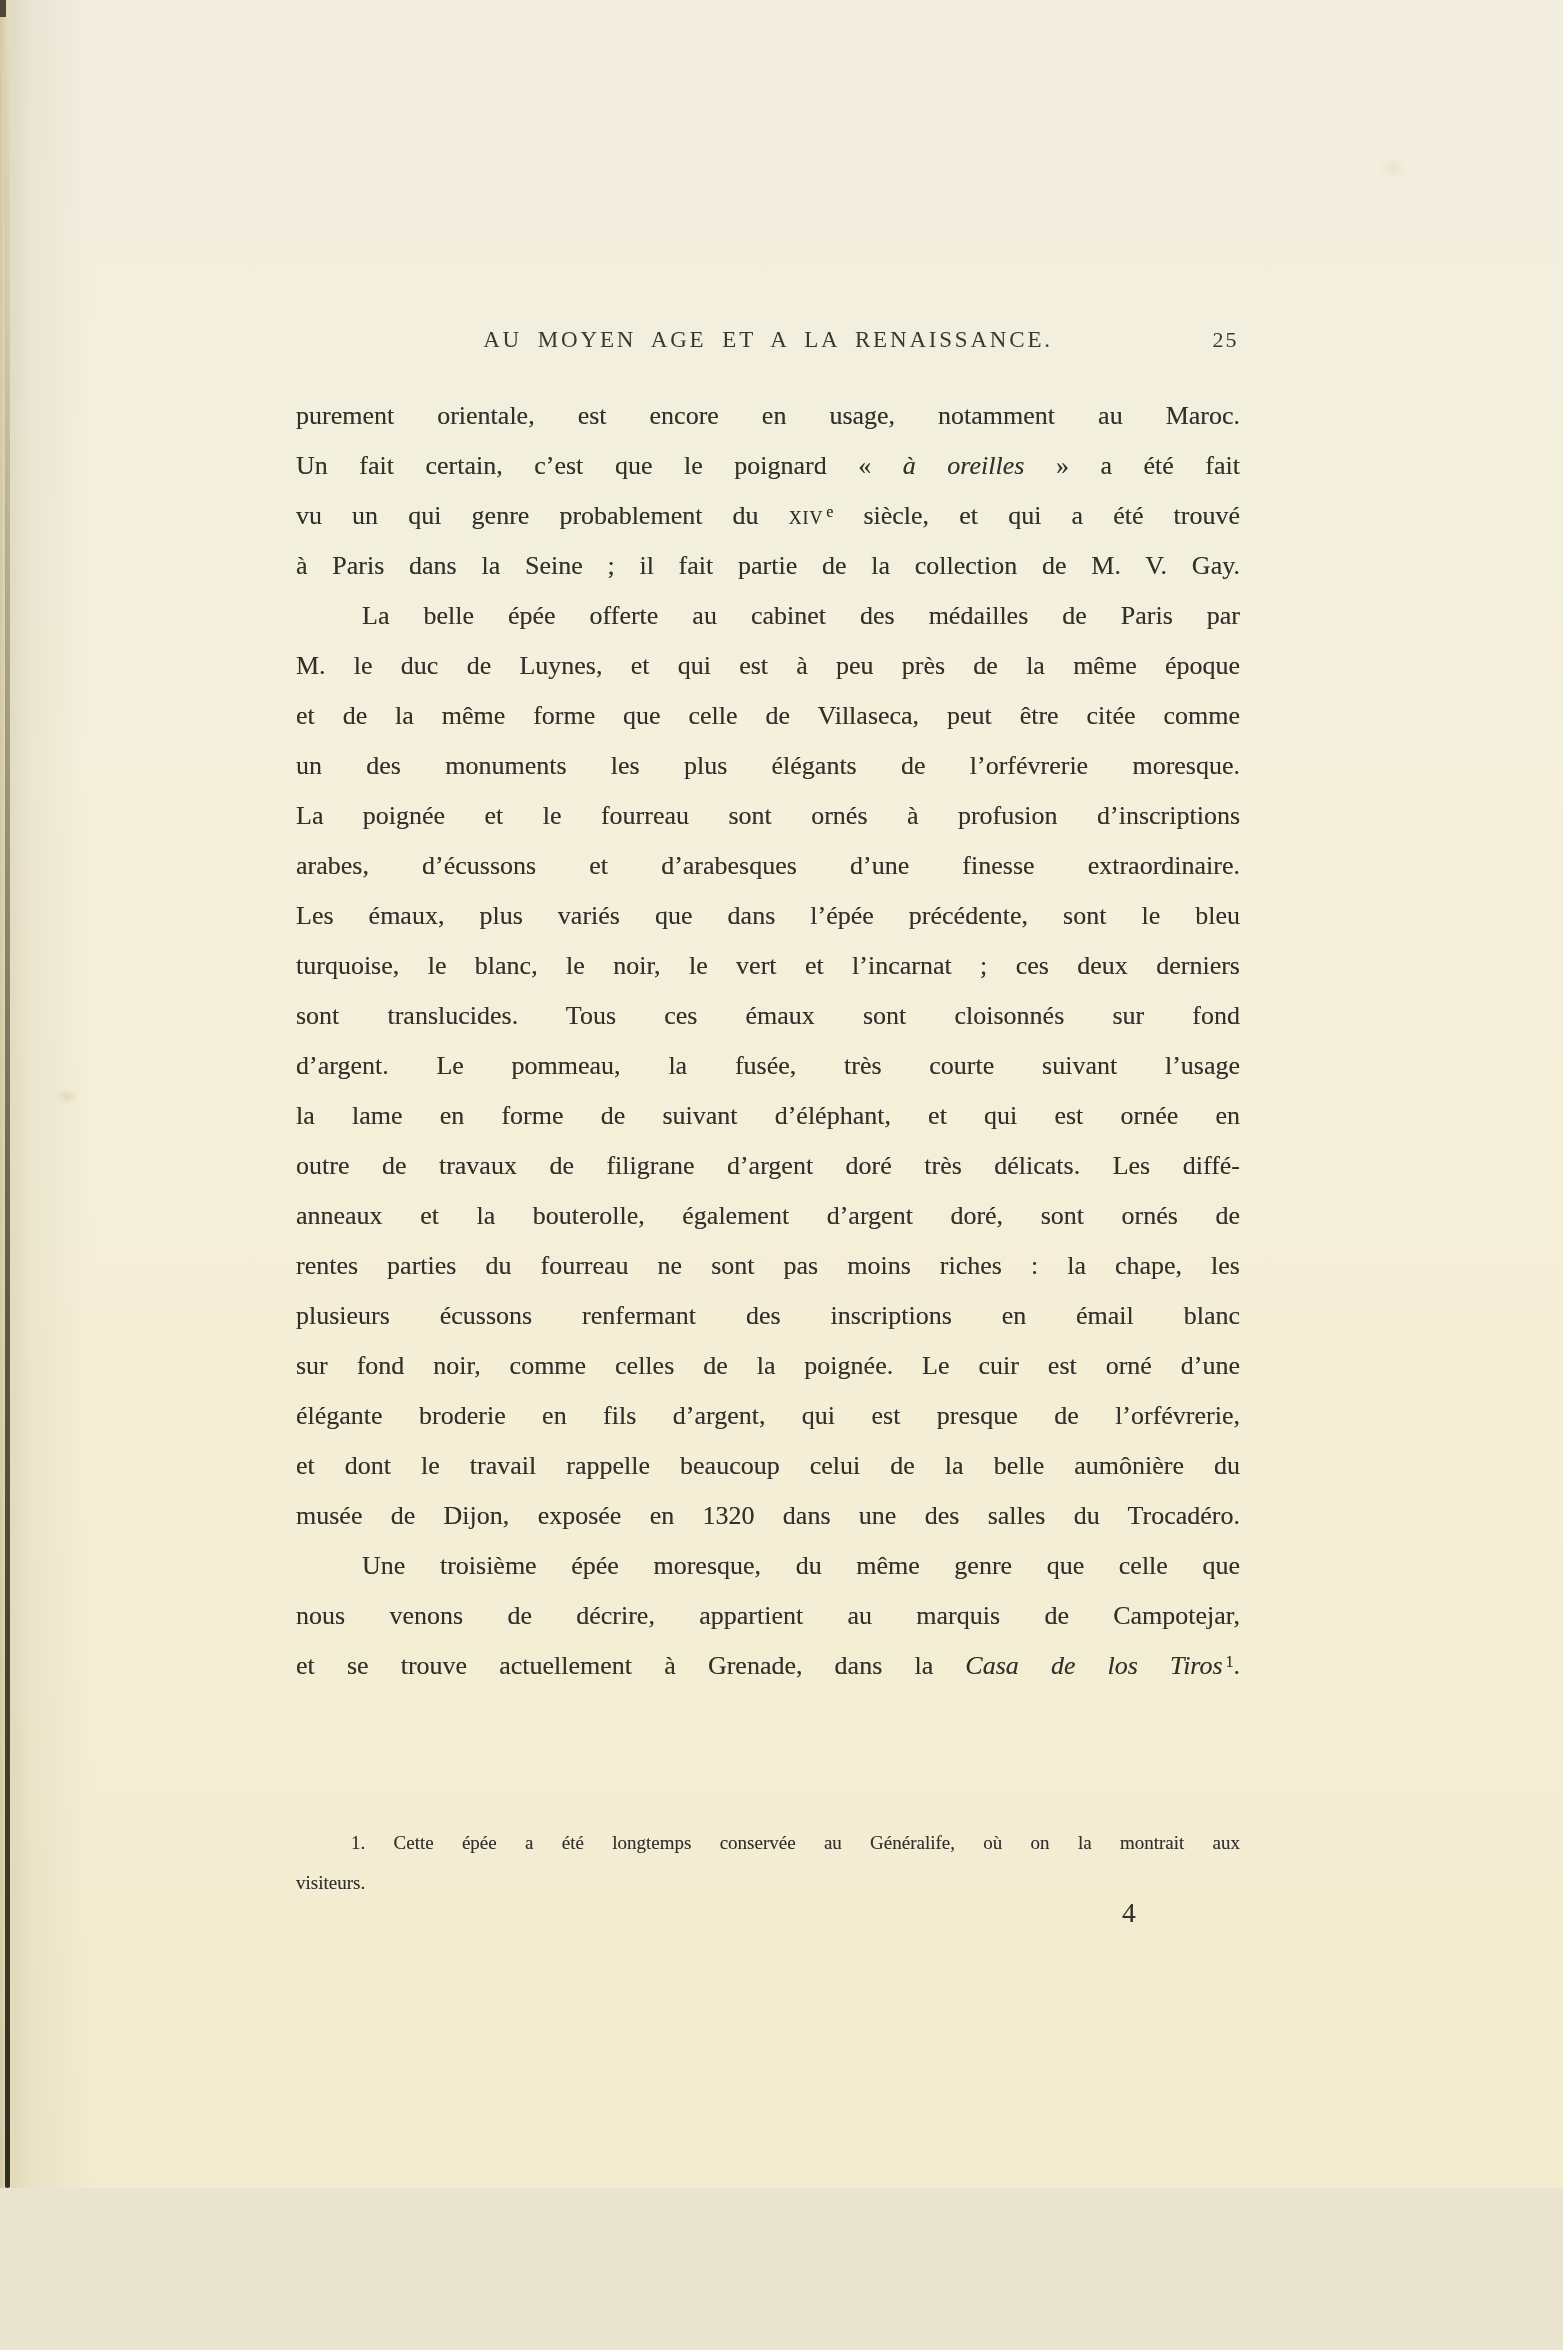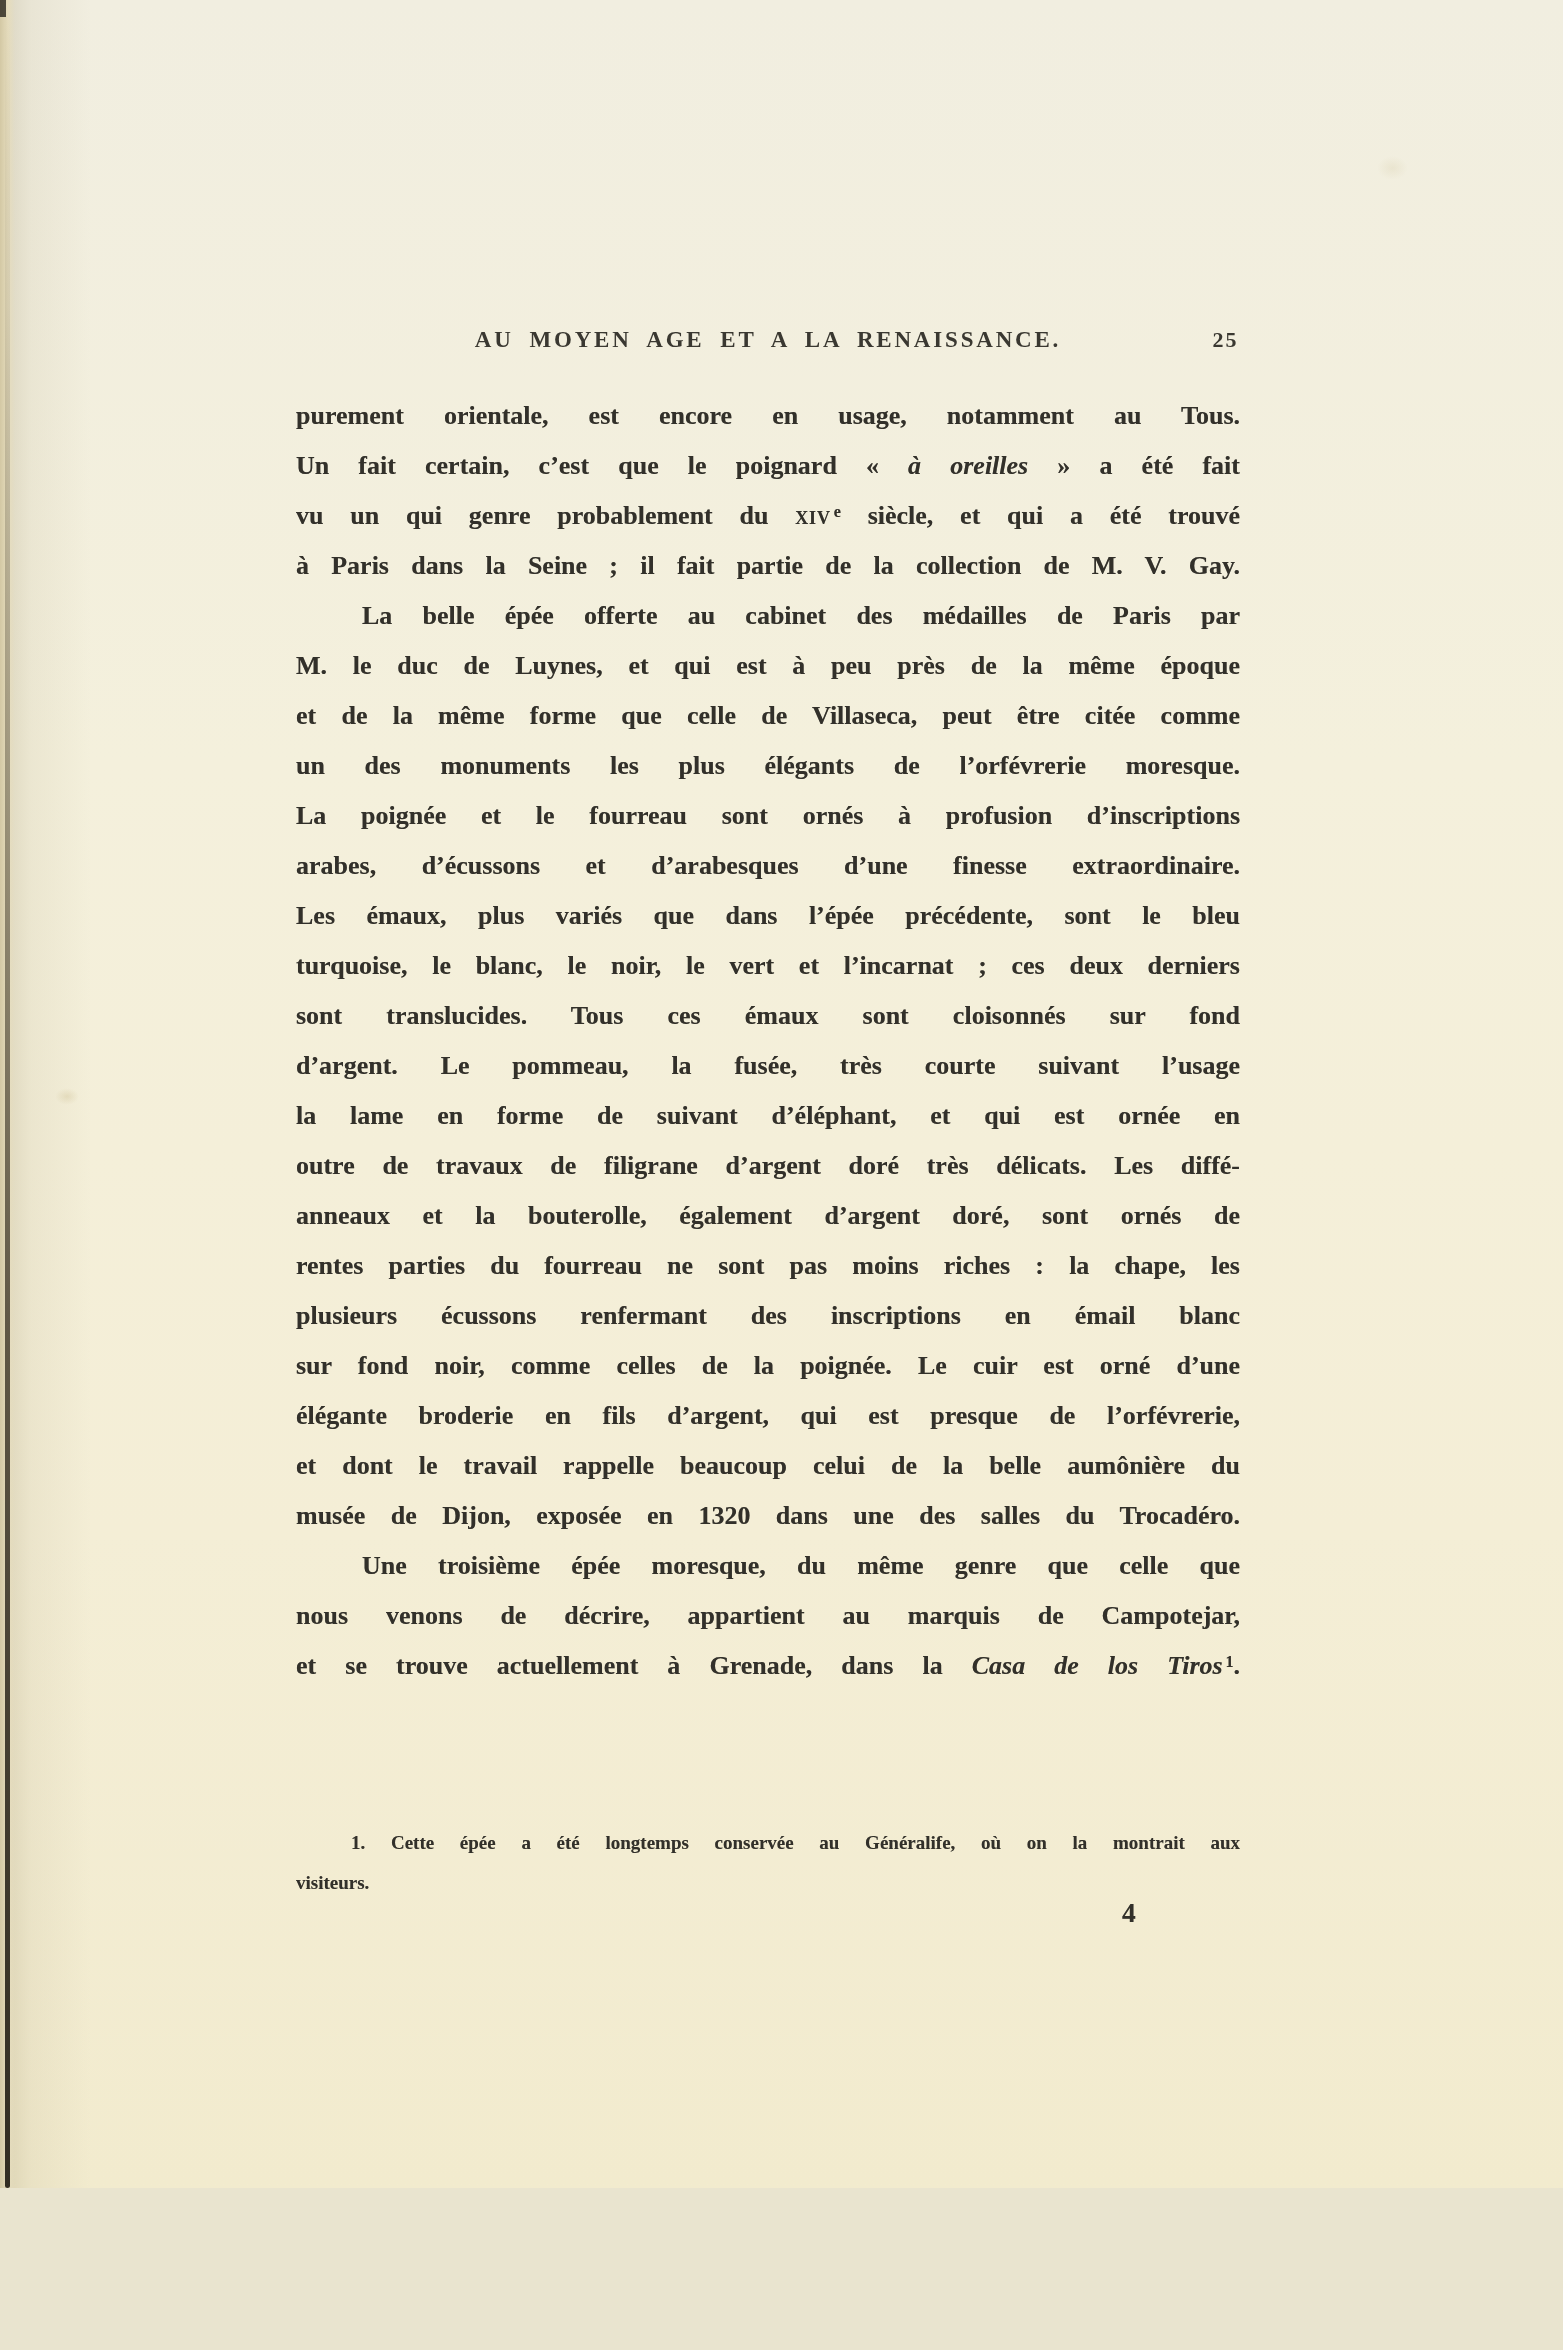--- a/index.html
+++ b/index.html
@@ -8,21 +8,20 @@
     background: #e9e4cf;
   }
   .page {
     position: relative;
     width: 1564px;
     height: 2188px;
     overflow: hidden;
     background: linear-gradient(180deg, #f1eee0 0%, #f4f0dc 35%, #f4eed6 70%, #f2ebce 100%);
     font-family: "Liberation Serif", "DejaVu Serif", serif;
     color: #32302a;
-    font-weight: bold;
   }
   
   .page::before {
     content: "";
     position: absolute;
     left: 0; top: 0; bottom: 0;
     width: 101px;
     background: linear-gradient(90deg, rgba(122,106,62,0.20), rgba(122,106,62,0.07) 31px, rgba(122,106,62,0.0) 92px);
     pointer-events: none;
   }
@@ -153,21 +152,21 @@
   <div class="paper-stain stain-b"></div>
   <div class="paper-stain stain-c"></div>
 
   <div class="running-header">
     <span class="running-title">AU MOYEN AGE ET A LA RENAISSANCE.</span>
     <span class="page-number">25</span>
   </div>
 
   <main class="text-block">
       <div class="para">
-        <div class="bline"><span>purement orientale, est encore en usage, notamment au Tous.</span></div>
+        <div class="bline"><span>purement orientale, est encore en usage, notamment au Maroc.</span></div>
         <div class="bline"><span>Un fait certain, c’est que le poignard «&nbsp;</span><span class="seg-italic">à oreilles</span><span>&nbsp;» a été fait</span></div>
         <div class="bline"><span>vu un qui genre probablement du </span><span class="seg-smallcaps">xiv</span><span class="seg-superscript">e</span><span> siècle, et qui a été trouvé</span></div>
         <div class="bline"><span>à Paris dans la Seine ; il fait partie de la collection de M. V. Gay.</span></div>
       </div>
       <div class="para">
         <div class="bline indent"><span>La belle épée offerte au cabinet des médailles de Paris par</span></div>
         <div class="bline"><span>M. le duc de Luynes, et qui est à peu près de la même époque</span></div>
         <div class="bline"><span>et de la même forme que celle de Villaseca, peut être citée comme</span></div>
         <div class="bline"><span>un des monuments les plus élégants de l’orfévrerie moresque.</span></div>
         <div class="bline"><span>La poignée et le fourreau sont ornés à profusion d’inscriptions</span></div>

